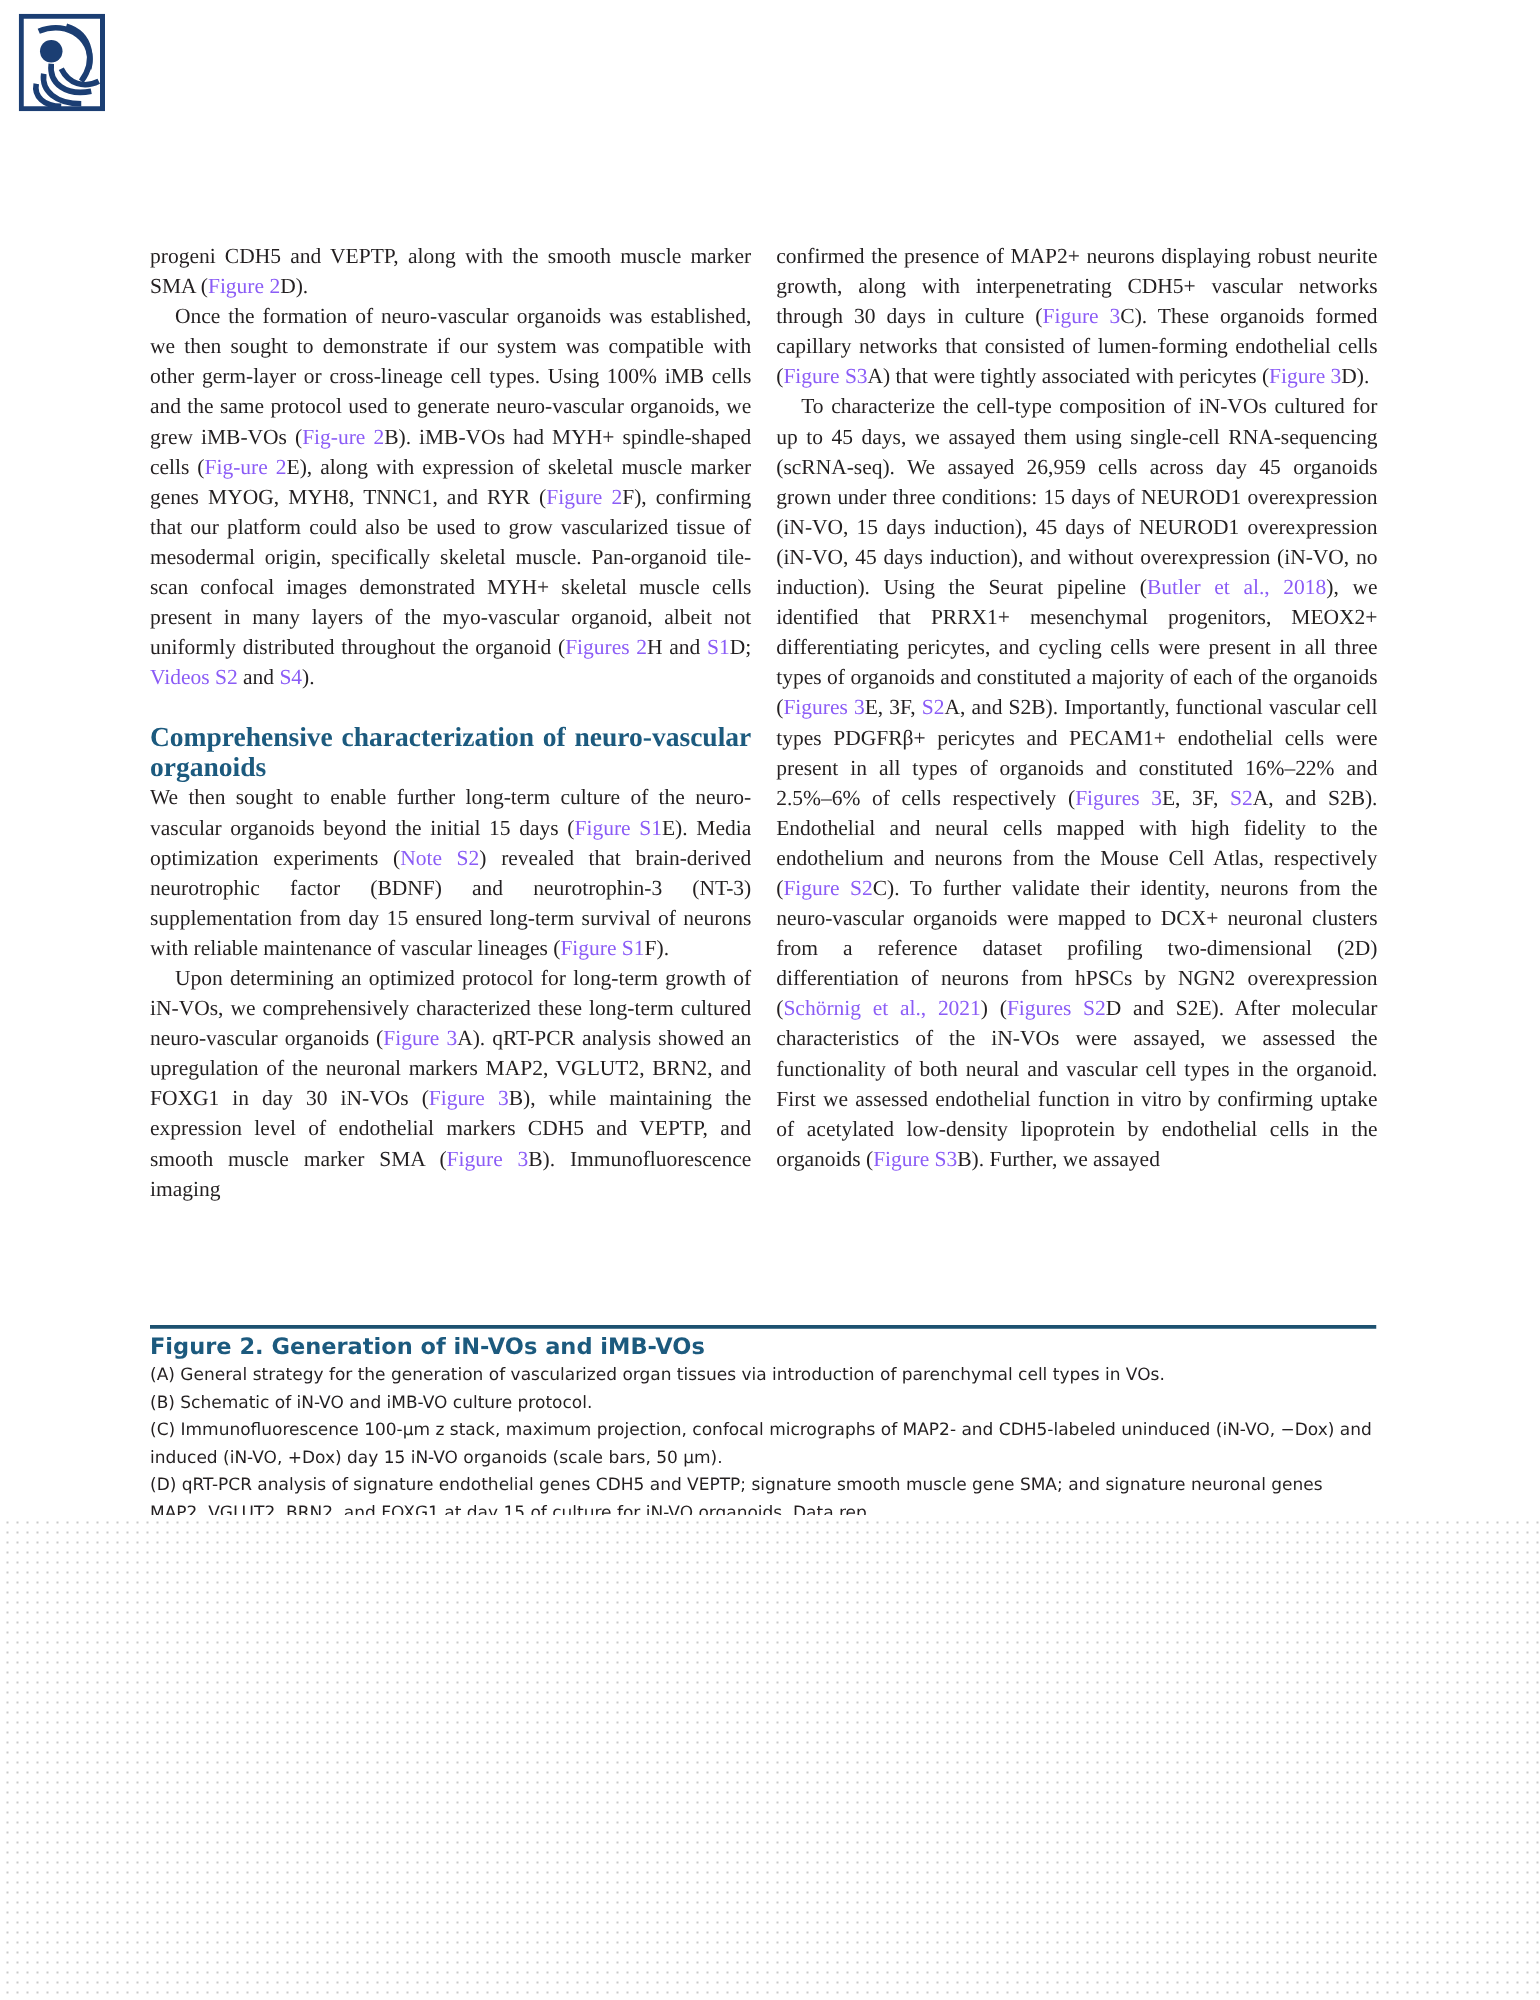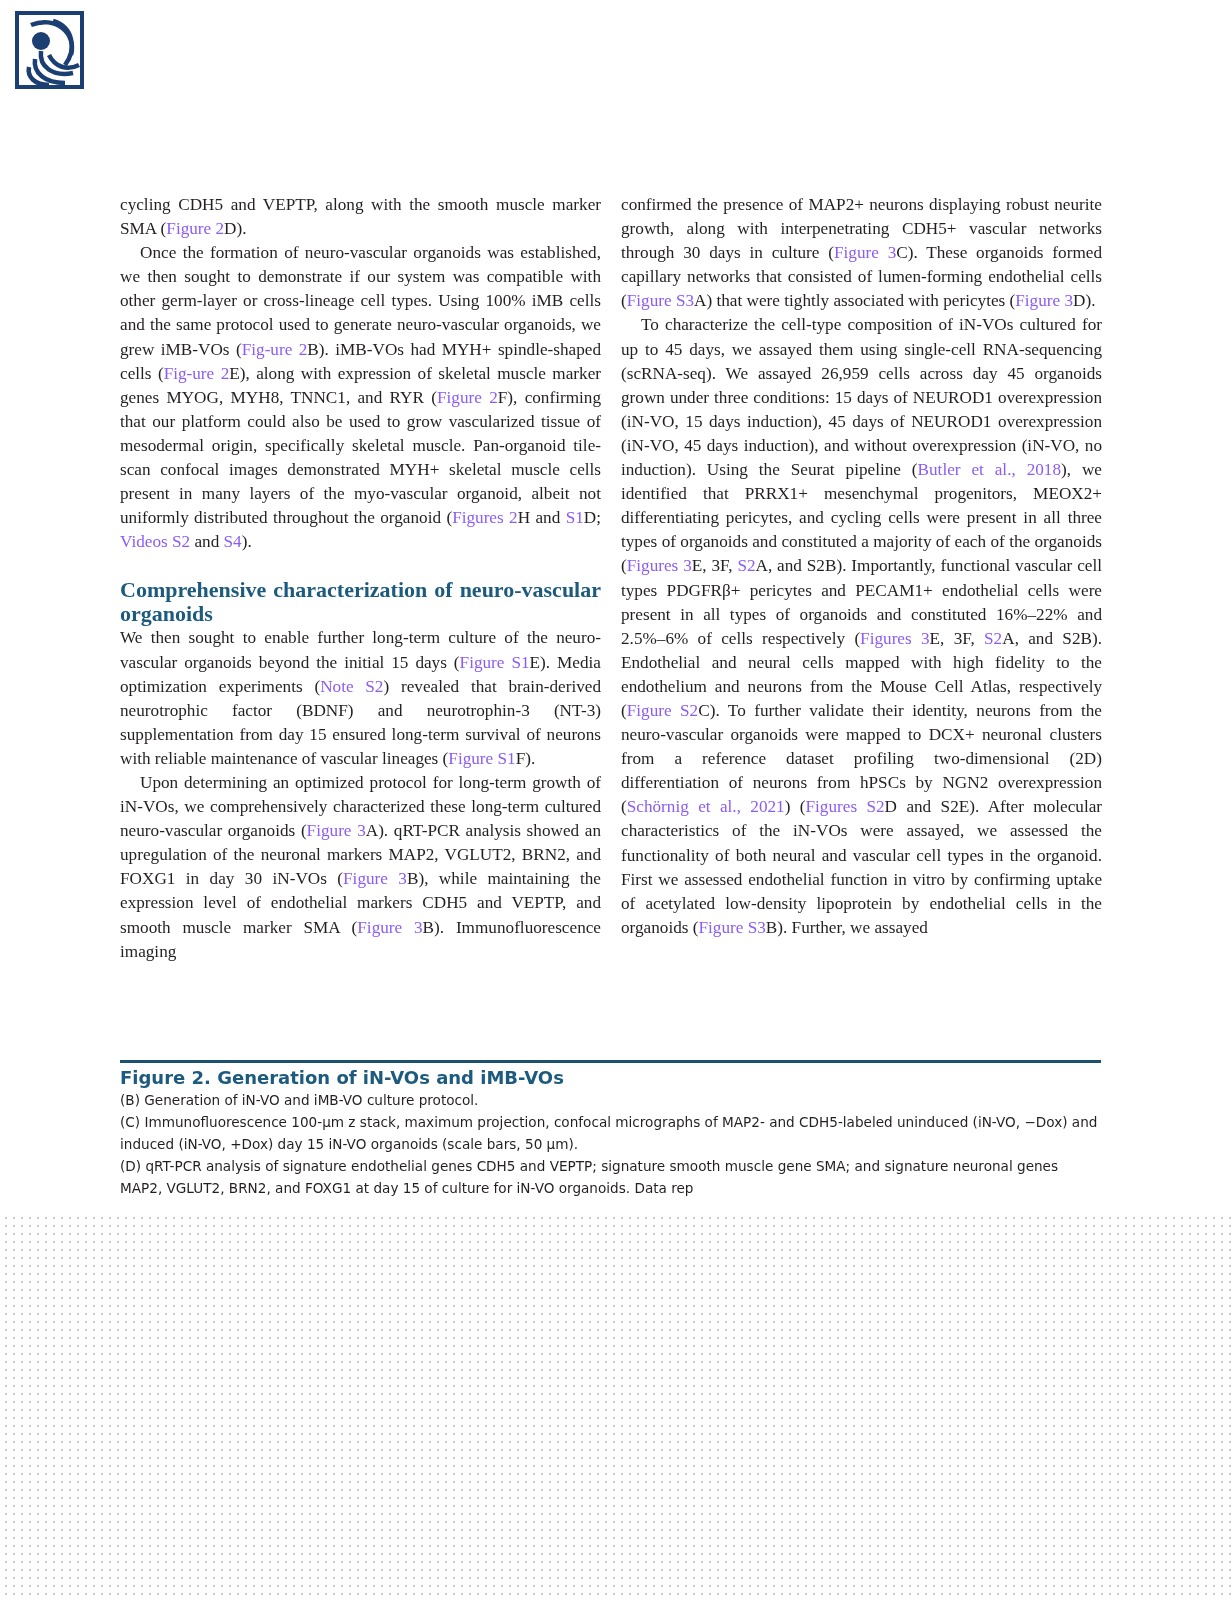--- a/index.html
+++ b/index.html
@@ -58,38 +58,39 @@
     <path d="M38 10 C 58 16, 62 38, 50 54"></path>
     <path d="M26 40 C 24 56, 38 66, 58 62"></path>
     <path d="M20 48 C 18 62, 30 72, 50 72"></path>
     <path d="M14 56 C 12 66, 20 74, 34 74"></path>
     <path d="M34 44 C 40 56, 52 60, 64 54"></path>
   </g>
   <circle cx="26" cy="30" r="9" fill="#1b3e73"></circle>
 </svg>
 
 <div class="col left">
-  <p class="noindent"><span>cycling </span><span class="gene">CDH5</span><span> and </span><span class="gene">VEPTP,</span><span> along with the smooth muscle marker </span><span class="gene">SMA</span><span> (</span><span class="link">Figure 2</span><span>D).</span></p>
+  <p class="noindent"><span>progeni </span><span class="gene">CDH5</span><span> and </span><span class="gene">VEPTP,</span><span> along with the smooth muscle marker </span><span class="gene">SMA</span><span> (</span><span class="link">Figure 2</span><span>D).</span></p>
 
   <p class="indent"><span>Once the formation of neuro-vascular organoids was established, we then sought to demonstrate if our system was compatible with other germ-layer or cross-lineage cell types. Using 100% iMB cells and the same protocol used to generate neuro-vascular organoids, we grew iMB-VOs (</span><span class="link">Fig-­ure 2</span><span>B). iMB-VOs had </span><span class="gene">MYH</span><span>+ spindle-shaped cells (</span><span class="link">Fig-­ure 2</span><span>E), along with expression of skeletal muscle marker genes </span><span class="gene">MYOG</span><span>, </span><span class="gene">MYH8</span><span>, </span><span class="gene">TNNC1</span><span>, and </span><span class="gene">RYR</span><span> (</span><span class="link">Figure 2</span><span>F), con­firming that our platform could also be used to grow vascularized tissue of mesodermal origin, specifically skeletal muscle. Pan-organoid tile-scan confocal images demonstrated </span><span class="gene">MYH</span><span>+ skeletal muscle cells present in many layers of the myo-vascular organoid, albeit not uniformly distributed throughout the organoid (</span><span class="link">Figures 2</span><span>H and </span><span class="link">S1</span><span>D; </span><span class="link">Videos S2</span><span> and </span><span class="link">S4</span><span>).</span></p>
 
   <h2 class="section">Comprehensive characterization of neuro-vascular organoids</h2>
 
   <p class="noindent"><span>We then sought to enable further long-term culture of the neuro-vascular organoids beyond the initial 15 days (</span><span class="link">Fig­ure S1</span><span>E). Media optimization experiments (</span><span class="link">Note S2</span><span>) re­vealed that brain-derived neurotrophic factor (BDNF) and neurotrophin-3 (NT-3) supplementation from day 15 ensured long-term survival of neurons with reliable main­tenance of vascular lineages (</span><span class="link">Figure S1</span><span>F).</span></p>
 
   <p class="indent"><span>Upon determining an optimized protocol for long-term growth of iN-VOs, we comprehensively characterized these long-term cultured neuro-vascular organoids (</span><span class="link">Figure 3</span><span>A). qRT-PCR analysis showed an upregulation of the neuronal markers </span><span class="gene">MAP2</span><span>, </span><span class="gene">VGLUT2</span><span>, </span><span class="gene">BRN2</span><span>, and </span><span class="gene">FOXG1</span><span> in day 30 iN-VOs (</span><span class="link">Figure 3</span><span>B), while maintaining the expression level of endothelial markers </span><span class="gene">CDH5</span><span> and </span><span class="gene">VEPTP,</span><span> and smooth mus­cle marker </span><span class="gene">SMA</span><span> (</span><span class="link">Figure 3</span><span>B). Immunofluorescence imaging</span></p>
 </div>
 
 <div class="col right">
   <p class="noindent"><span>confirmed the presence of </span><span class="gene">MAP2</span><span>+ neurons displaying robust neurite growth, along with interpenetrating </span><span class="gene">CDH5</span><span>+ vascular networks through 30 days in culture (</span><span class="link">Fig­ure 3</span><span>C). These organoids formed capillary networks that consisted of lumen-forming endothelial cells (</span><span class="link">Figure S3</span><span>A) that were tightly associated with pericytes (</span><span class="link">Figure 3</span><span>D).</span></p>
 
   <p class="indent"><span>To characterize the cell-type composition of iN-VOs cultured for up to 45 days, we assayed them using single-cell RNA-sequencing (scRNA-seq). We assayed 26,959 cells across day 45 organoids grown under three conditions: 15 days of </span><span class="gene">NEUROD1</span><span> overexpression (iN-VO, 15 days in­duction), 45 days of </span><span class="gene">NEUROD1</span><span> overexpression (iN-VO, 45 days induction), and without overexpression (iN-VO, no induction). Using the Seurat pipeline (</span><span class="link">Butler et al., 2018</span><span>), we identified that </span><span class="gene">PRRX1</span><span>+ mesenchymal progeni­tors, </span><span class="gene">MEOX2</span><span>+ differentiating pericytes, and cycling cells were present in all three types of organoids and constituted a majority of each of the organoids (</span><span class="link">Figures 3</span><span>E, 3F, </span><span class="link">S2</span><span>A, and S2B). Importantly, functional vascular cell types </span><span class="gene">PDGFRβ</span><span>+ pericytes and </span><span class="gene">PECAM1</span><span>+ endothelial cells were present in all types of organoids and constituted 16%–22% and 2.5%–6% of cells respectively (</span><span class="link">Figures 3</span><span>E, 3F, </span><span class="link">S2</span><span>A, and S2B). Endothelial and neural cells mapped with high fidel­ity to the endothelium and neurons from the Mouse Cell Atlas, respectively (</span><span class="link">Figure S2</span><span>C). To further validate their identity, neurons from the neuro-vascular organoids were mapped to </span><span class="gene">DCX</span><span>+ neuronal clusters from a reference dataset profiling two-dimensional (2D) differentiation of neurons from hPSCs by NGN2 overexpression (</span><span class="link">Schörnig et al., 2021</span><span>) (</span><span class="link">Figures S2</span><span>D and S2E). After molecular characteristics of the iN-VOs were assayed, we assessed the functionality of both neural and vascular cell types in the organoid. First we assessed endothelial function </span><span class="gene">in vitro</span><span> by confirming up­take of acetylated low-density lipoprotein by endothelial cells in the organoids (</span><span class="link">Figure S3</span><span>B). Further, we assayed</span></p>
 </div>
 
 <div class="rule"></div>
 <div class="caption">
   <span class="cap-title">Figure 2.  Generation of iN-VOs and iMB-VOs</span>
-  <p>(B) Generation of iN-VO and iMB-VO culture protocol.</p>
+  <p>(A) General strategy for the generation of vascularized organ tissues via introduction of parenchymal cell types in VOs.</p>
+  <p>(B) Schematic of iN-VO and iMB-VO culture protocol.</p>
   <p><span>(C) Immunofluorescence 100-μm z stack, maximum projection, confocal micrographs of </span><span class="gene">MAP2</span><span>- and </span><span class="gene">CDH5</span><span>-labeled uninduced (iN-VO, −Dox) and induced (iN-VO, +Dox) day 15 iN-VO organoids (scale bars, 50 μm).</span></p>
   <p><span>(D) qRT-PCR analysis of signature endothelial genes </span><span class="gene">CDH5</span><span> and </span><span class="gene">VEPTP</span><span>; signature smooth muscle gene </span><span class="gene">SMA</span><span>; and signature neuronal genes </span><span class="gene">MAP2</span><span>, </span><span class="gene">VGLUT2</span><span>, </span><span class="gene">BRN2</span><span>, and </span><span class="gene">FOXG1</span><span> at day 15 of culture for iN-VO organoids. Data rep</span></p>
 </div>
 
 <div class="dither"></div>
 
 </body></html>

